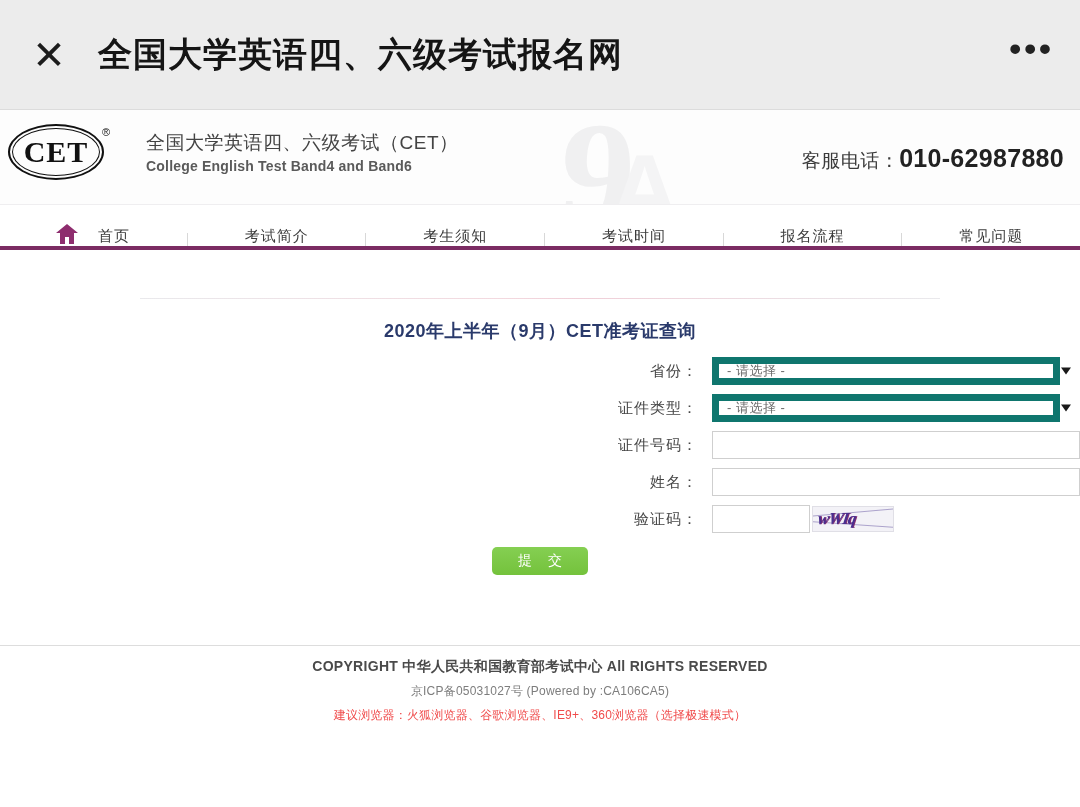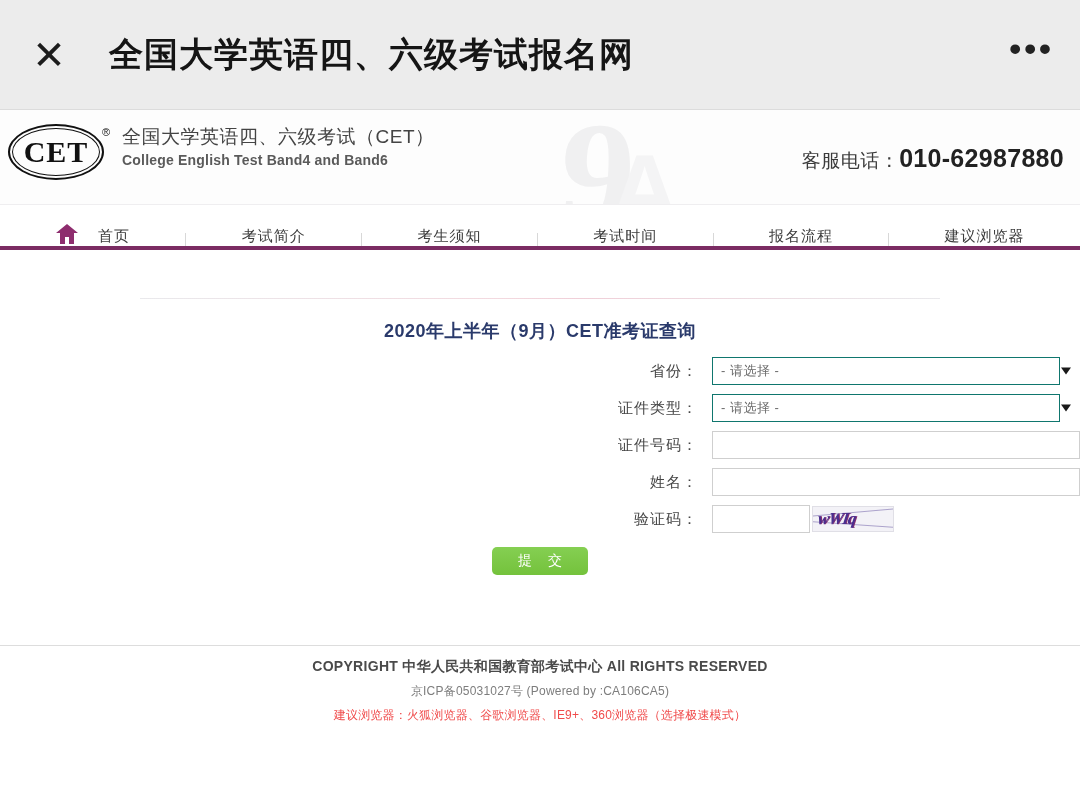--- a/index.html
+++ b/index.html
@@ -39,21 +39,21 @@
     font-weight: 300;
     width: 46px;
     text-align: center;
     cursor: pointer;
     user-select: none;
   }
   .wx-title {
     font-size: 34px;
     font-weight: 700;
     color: #151515;
-    margin-left: 37px;
+    margin-left: 26px;
     letter-spacing: 1px;
     white-space: nowrap;
   }
   .wx-dots {
     margin-left: auto;
     font-size: 34px;
     letter-spacing: 3px;
     color: #222;
     font-weight: 700;
     line-height: 18px;
@@ -92,21 +92,22 @@
     color: #f4f4f5;
     font-family: "Liberation Sans", sans-serif;
     white-space: nowrap;
     user-select: none;
   }
   .brand {
     position: absolute;
     left: 8px;
     top: 14px;
     display: flex;
-    align-items: flex-start;
+    align-items: center;
+    gap: 24px;
   }
   .cet-logo {
     position: relative;
     width: 100px;
     height: 58px;
     margin-right: 14px;
   }
   .cet-oval {
     position: absolute;
     left: 0; top: 0;
@@ -266,21 +267,21 @@
   }
   .ctrl-wrap {
     width: 368px;
     position: relative;
     display: flex;
     align-items: center;
   }
   .sel {
     width: 348px;
     height: 28px;
-    border: 1px solid #0f766e;
+    border: 7px solid #0f766e;
     background: #fff;
     box-sizing: border-box;
     font-size: 13px;
     color: #6a6a6a;
     display: flex;
     align-items: center;
     padding-left: 8px;
     cursor: pointer;
     letter-spacing: 0.5px;
   }
@@ -458,21 +459,21 @@
     <div class="nav-sep"></div>
     <div class="nav-gap"></div>
     <div class="nav-item">考试时间</div>
     <div class="nav-gap"></div>
     <div class="nav-sep"></div>
     <div class="nav-gap"></div>
     <div class="nav-item">报名流程</div>
     <div class="nav-gap"></div>
     <div class="nav-sep"></div>
     <div class="nav-gap"></div>
-    <div class="nav-item">建议浏览器</div>
+    <div class="nav-item">常见问题</div>
     <div class="nav-gap"></div>
   </div>
 
   <div class="main">
 
     <div class="title-rule"></div>
 
     <div class="form-title">2020年上半年（9月）CET准考证查询</div>
 
     <div class="form">

